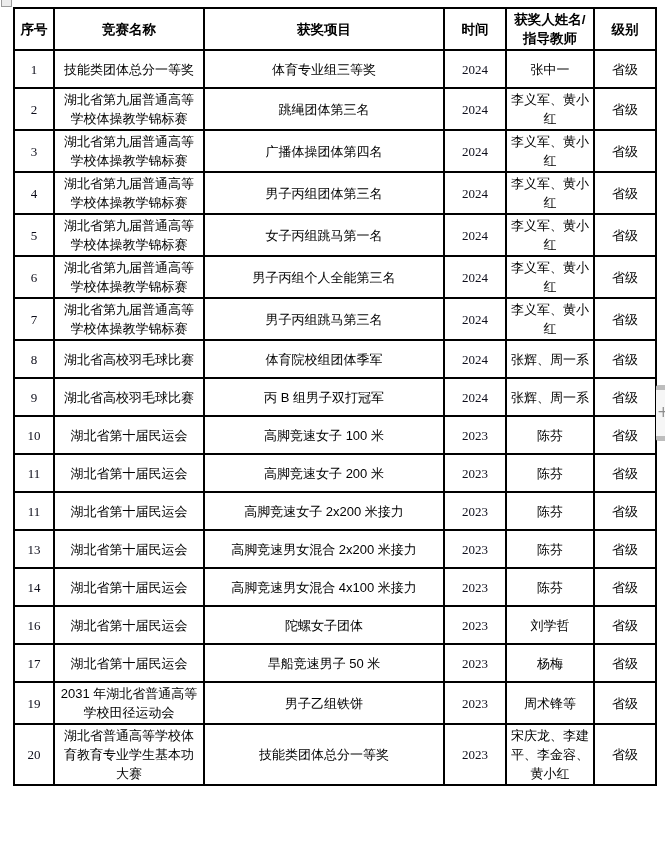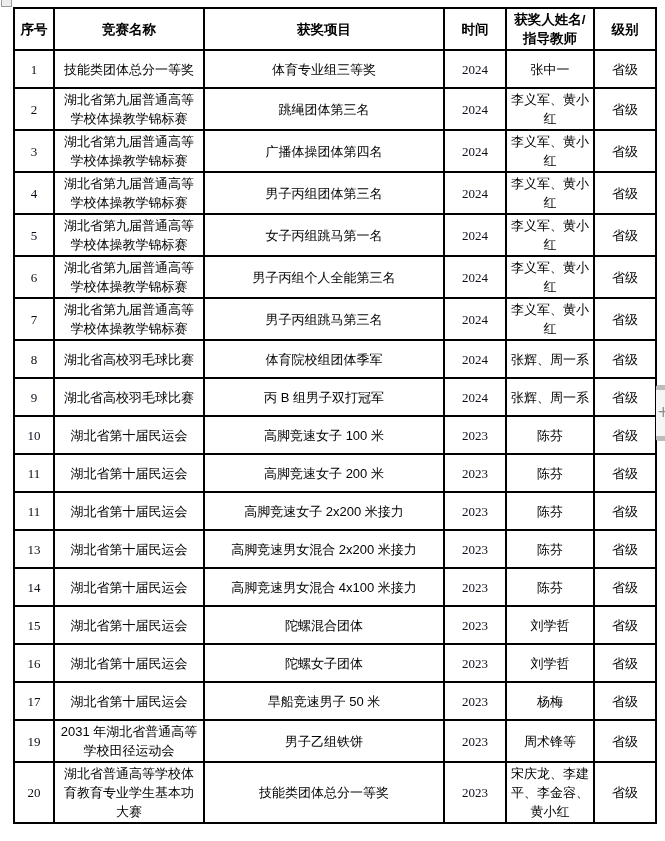--- a/index.html
+++ b/index.html
@@ -212,28 +212,20 @@
       </tr>
       <tr>
         <td class="num">14</td>
         <td>湖北省第十届民运会</td>
         <td>高脚竞速男女混合 4x100 米接力</td>
         <td class="num">2023</td>
         <td>陈芬</td>
         <td>省级</td>
       </tr>
       <tr>
-        <td class="num">15</td>
-        <td>湖北省第十届民运会</td>
-        <td>陀螺混合团体</td>
-        <td class="num">2023</td>
-        <td>刘学哲</td>
-        <td>省级</td>
-      </tr>
-      <tr>
         <td class="num">16</td>
         <td>湖北省第十届民运会</td>
         <td>陀螺女子团体</td>
         <td class="num">2023</td>
         <td>刘学哲</td>
         <td>省级</td>
       </tr>
       <tr>
         <td class="num">17</td>
         <td>湖北省第十届民运会</td>

